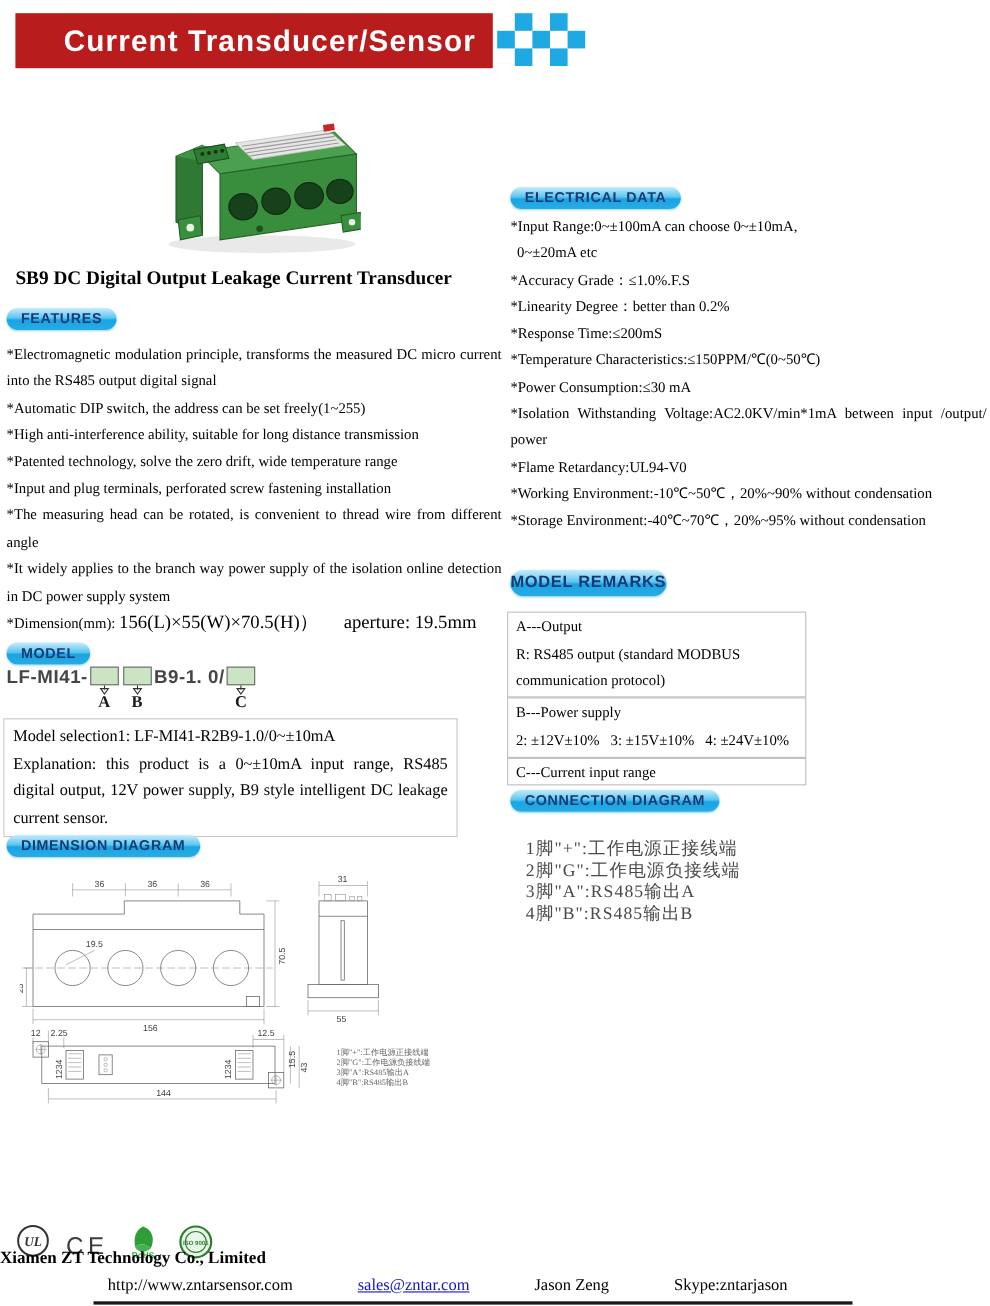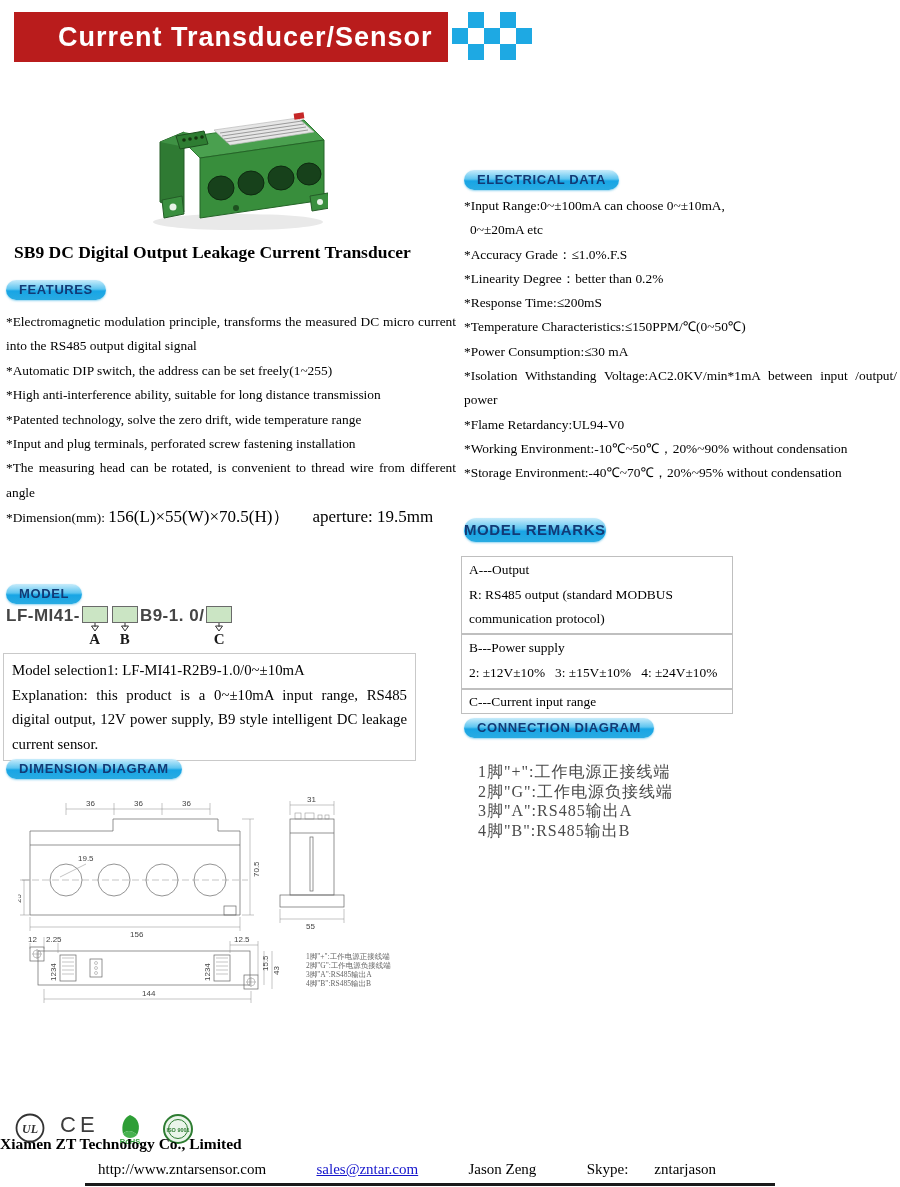--- a/index.html
+++ b/index.html
@@ -47,26 +47,26 @@
         padding:1px 7px;font-size:13.4px;line-height:24.6px}
 
   .conn{left:478px;top:762px;font-size:16px;line-height:19.5px;color:#4a4a4a;letter-spacing:1px}
 
   .dims-note{font-size:7.5px;fill:#666}
   .dimtxt{font-size:8px;fill:#444;font-family:"Liberation Sans",sans-serif}
   .dline{stroke:#666;stroke-width:.7;fill:none}
   .dthin{stroke:#888;stroke-width:.5;fill:none}
 
   
-  .certs{left:14px;top:1112px;display:flex;align-items:flex-start;gap:14px}
+  .certs{left:14px;top:1112px;display:flex;align-items:flex-end;gap:14px}
   .company{left:0;top:1135px;width:830px;text-align:left;font:bold 15.5px "Liberation Serif",serif}
   .contact-row{left:98px;top:1161px;width:618px;display:flex;justify-content:space-between;
                align-items:baseline;font-size:15px}
   .email{color:#1414cc;text-decoration:underline}
-  .skype{display:flex;gap:26px}
+  .skype{display:flex;}
   .bottom-line{left:85px;top:1183px;width:690px;height:3px;background:#1a1a1a}
   .ce-txt{font:22px "Liberation Sans",sans-serif;color:#3c3c3c;letter-spacing:4px}
 </style>
 </head>
 <body>
 
 <div class="abs banner">
   <span>Current Transducer/Sensor</span>
 </div>
 <div>
@@ -124,20 +124,21 @@
 
 <div class="badge" style="left:6px;top:280px">FEATURES</div>
 
 <div class="abs features">
   <p>*Electromagnetic modulation principle, transforms the measured DC micro current into the RS485 output digital signal</p>
   <p>*Automatic DIP switch, the address can be set freely(1~255)</p>
   <p>*High anti-interference ability, suitable for long distance transmission</p>
   <p>*Patented technology, solve the zero drift, wide temperature range</p>
   <p>*Input and plug terminals, perforated screw fastening installation</p>
   <p>*The measuring head can be rotated, is convenient to thread wire from different angle</p>
+  <p>*It widely applies to the branch way power supply of the isolation online detection in DC power supply system</p>
   <p class="dim-line"><span>*Dimension(mm): </span><span class="bigtxt">156(L)×55(W)×70.5(H)）</span><span class="bigtxt ap">aperture: 19.5mm</span></p>
 </div>
 
 <div class="badge" style="left:6px;top:584px">MODEL</div>
 
 <div class="abs formula">
   <span class="mf-text">LF-MI41-</span>
   <span class="mf-col">
     <span class="gbox"></span>
     <svg width="10" height="9">

